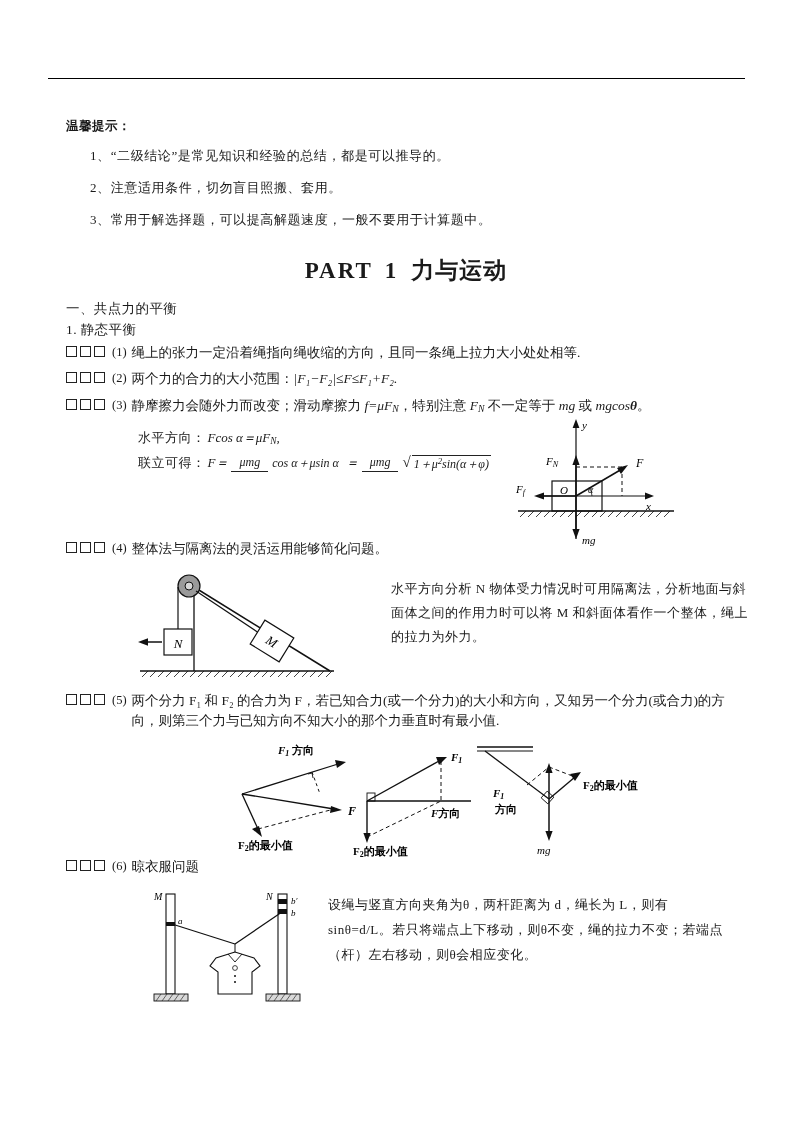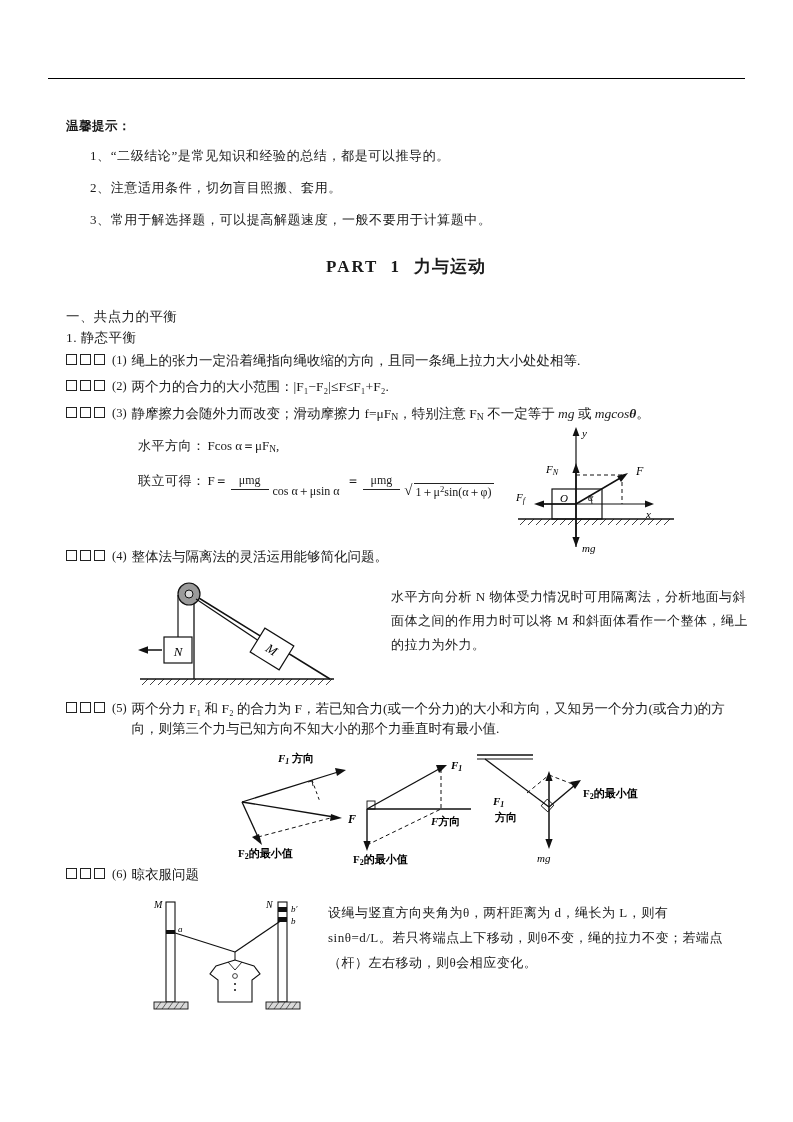--- a/index.html
+++ b/index.html
@@ -46,22 +46,22 @@
     font-size: 13px;
     margin: 0 0 14px 0;
     padding-left: 24px;
     letter-spacing: .6px;
   }
 
   
   .part-title {
     text-align: center;
     font-weight: bold;
-    font-size: 17px;
-    margin: 26px 0 30px 0;
+    font-size: 23px;
+    margin: 26px 0 14px 0;
     letter-spacing: 1px;
   }
   .part-title .part-word { letter-spacing: 2px; }
   .part-title .part-num { margin: 0 14px 0 12px; }
 
   
   .sec-head {
     font-size: 13.5px;
     margin: 0 0 3px 0;
     letter-spacing: .4px;
@@ -94,21 +94,21 @@
     display: block;
     background: #fff;
   }
   .item-num {
     flex: 0 0 auto;
     margin-right: 5px;
     font-size: 12.5px;
   }
   .item-text { flex: 1 1 auto; }
 
-  i, .it { }
+  i, .it { font-style: italic; }
   .sub { font-size: .72em; vertical-align: -0.25em; }
   .sup { font-size: .72em; vertical-align: 0.45em; }
 
   
   .formula-wrap {
     position: relative;
     margin: 12px 0 6px 0;
     height: 104px;
   }
   .formula-col {
@@ -132,21 +132,20 @@
     margin: 0 3px;
   }
   .frac .num {
     padding: 0 8px 1px 8px;
     border-bottom: 1.1px solid #222;
     font-size: 12px;
   }
   .frac .den {
     padding: 1px 4px 0 4px;
     font-size: 12px;
-    margin-top: 20px;
   }
   .radical {
     display: inline-flex;
     align-items: stretch;
     font-size: 12px;
   }
   .radical .sign { margin-right: 1px; font-size: 15px; line-height: 1; }
   .radical .body {
     border-top: 1.1px solid #222;
     padding: 0 2px;

